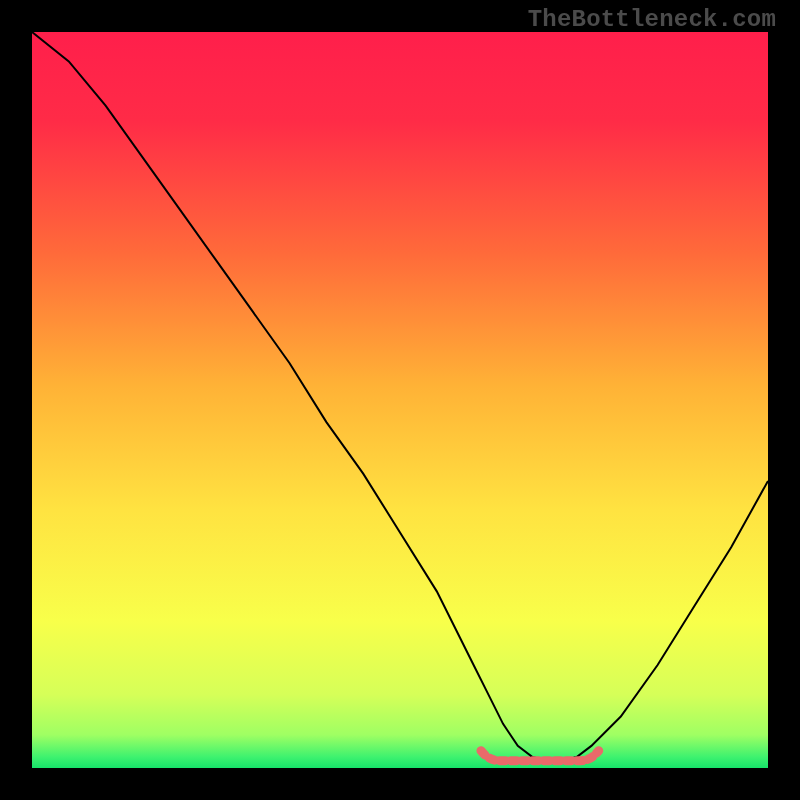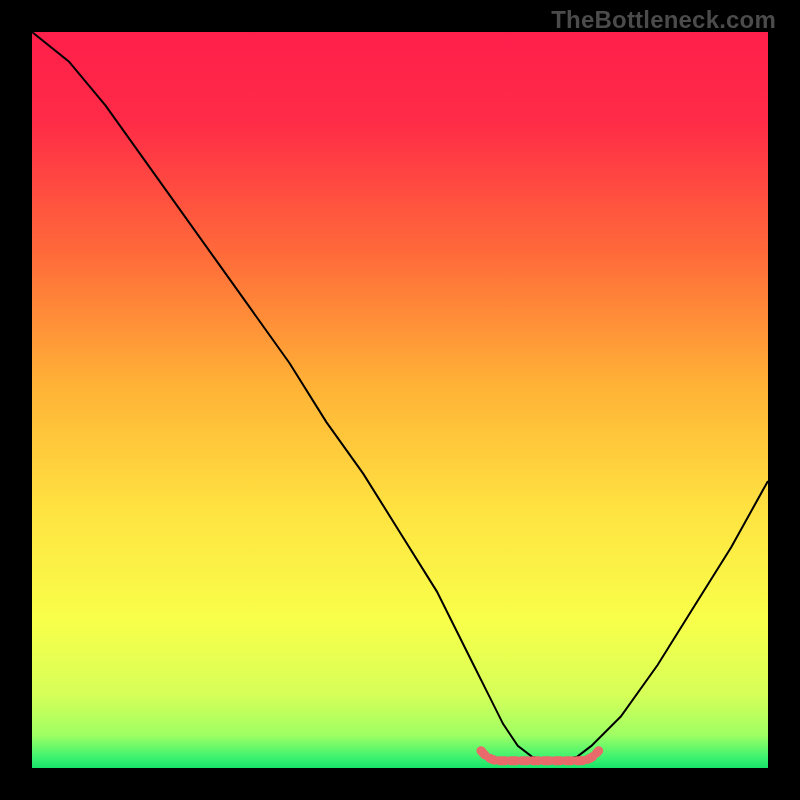--- a/index.html
+++ b/index.html
@@ -33,20 +33,21 @@
   }
   .watermark {
     position: absolute;
     top: 6px;
     right: 24px;
     color: #4b4b4b;
     font-size: 24px;
     font-weight: 600;
     letter-spacing: 0.2px;
     user-select: none;
+    font-family: Liberation Mono, monospace;
   }
   svg {
     position: absolute;
     inset: 0;
   }
   .curve {
     fill: none;
     stroke: #000;
     stroke-width: 2;
   }

